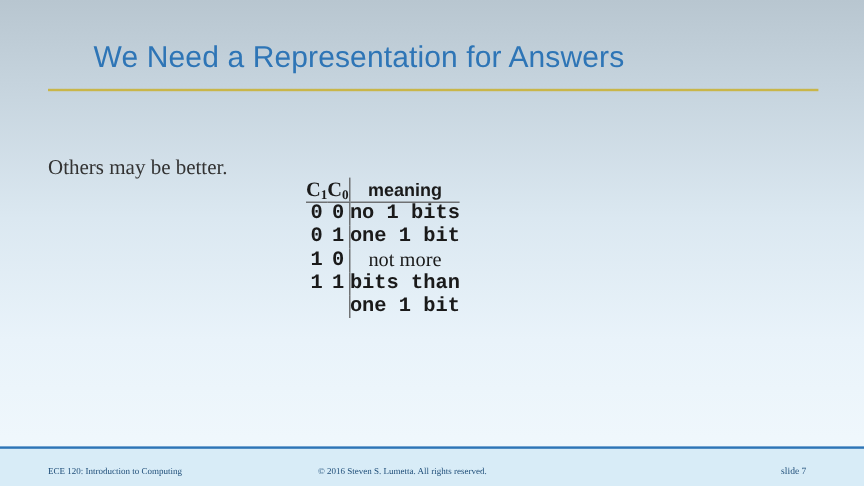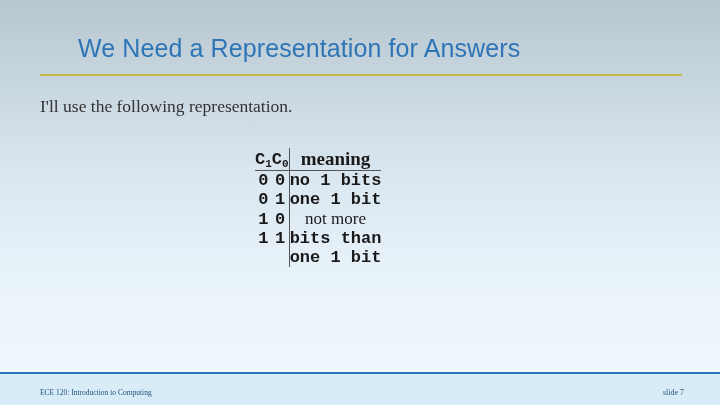--- a/index.html
+++ b/index.html
@@ -68,29 +68,28 @@
     font-family: "Liberation Serif", serif;
     padding: 0 4px 2px 4px;
   }
   .hdr-c sub {
     font-size: 11px;
     vertical-align: baseline;
     position: relative;
     top: 3px;
   }
   .hdr-meaning {
-    font-size: 19px;
-    font-family: Liberation Serif, serif;
+    font-size: 15px;
+    font-family: Liberation Sans, sans-serif;
     padding: 0 8px 2px 14px;
     border-bottom: 1.4px solid #555;
     text-align: center;
   }
   .hdr-bits {
     border-bottom: 1.4px solid #555;
-    font-family: Liberation Mono, monospace;
   }
   .bit {
     font-family: "Liberation Mono", monospace;
     font-size: 17px;
     font-weight: bold;
     padding: 7px 7px 7px 7px;
     width: 16px;
   }
   .sep {
     border-left: 1.4px solid #555;
@@ -125,31 +124,31 @@
   }
   .footer-text {
     position: absolute;
     bottom: 8px;
     font-size: 7.5px;
     color: #1f4e79;
     font-family: "Liberation Serif", serif;
   }
   .f-left { left: 40px; }
   .f-center { left: 265px; }
-  .f-right { right: 36px; font-size: 8px; text-align: center; }
+  .f-right { right: 48px; font-size: 8px; text-align: center; }
 </style>
 </head>
 <body>
 
 <div class="slide">
 
   <div class="title">We Need a Representation for Answers</div>
   <div class="title-rule"></div>
 
-  <div class="body-line line1">I'll use the following representation.</div>
+  <div class="body-line line2">Others may be better.</div>
 
   <div class="table-wrap">
     <table class="truth">
       <thead>
         <tr>
           <th class="hdr-c hdr-bits"><span>C</span><sub>1</sub></th>
           <th class="hdr-c hdr-bits"><span>C</span><sub>0</sub></th>
           <th class="sep hdr-bits"></th>
           <th class="hdr-meaning">meaning</th>
         </tr>
@@ -184,15 +183,16 @@
           <td class="bit"></td>
           <td class="sep"></td>
           <td class="meaning-mono">one 1 bit</td>
         </tr>
       </tbody>
     </table>
   </div>
 
   <div class="footer-band"></div>
   <div class="footer-text f-left">ECE 120: Introduction to Computing</div>
+  <div class="footer-text f-center">© 2016 Steven S. Lumetta.  All rights reserved.</div>
   <div class="footer-text f-right">slide 7</div>
 
 </div>
 
 </body></html>

